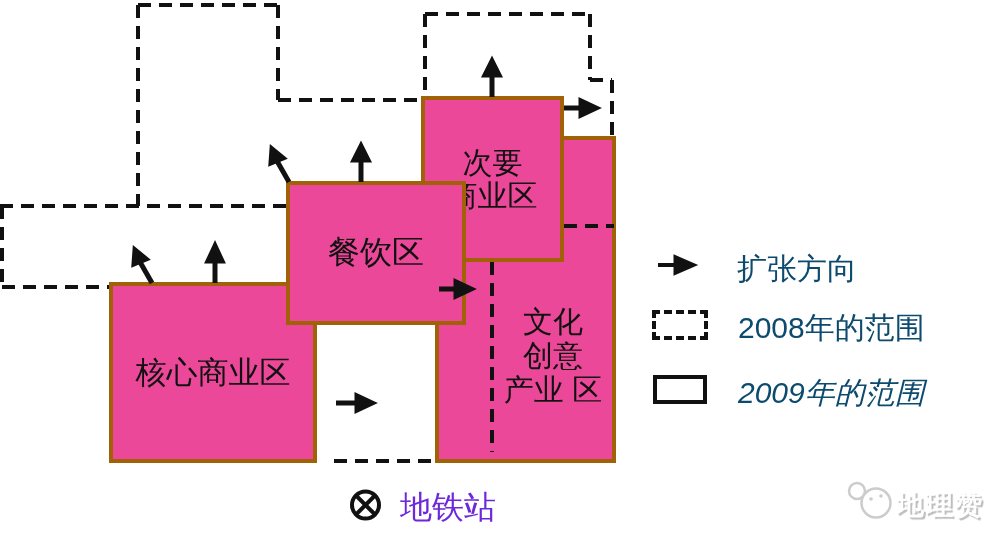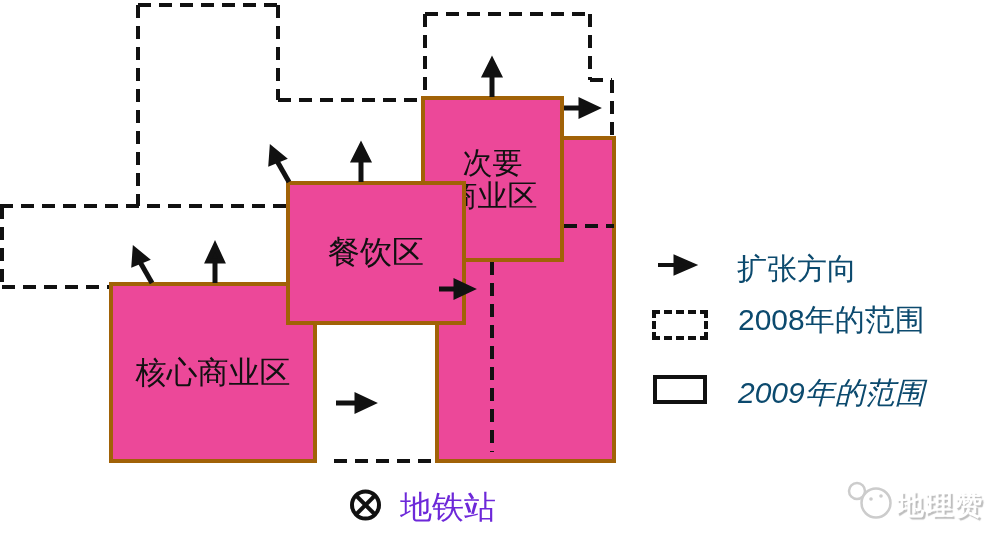--- a/index.html
+++ b/index.html
@@ -17,21 +17,21 @@
   .legend-label{position:absolute;font-size:30px;color:#0c4a6e;white-space:nowrap;}
   .z1{z-index:1}.z2{z-index:2}.z3{z-index:3}.z4{z-index:4}.z5{z-index:5}
   #box-cultural{left:435px;top:136px;width:181px;height:327px;}
   #box-secondary{left:421px;top:96px;width:143px;height:166px;font-size:30px;line-height:33px;}
   #box-core{left:109px;top:282px;width:208px;height:181px;font-size:31px;font-family:Liberation Serif, serif;}
   #box-dining{left:286px;top:181px;width:180px;height:144px;font-size:32px;}
   #label-cultural{left:490px;top:305px;width:126px;font-size:30px;line-height:34px;text-align:center;}
   #legend-rect-2008{left:652px;top:310px;width:56px;height:30px;border:4px dashed #111;box-sizing:border-box;background:#fff;}
   #legend-rect-2009{left:653px;top:375px;width:54px;height:29px;border:4px solid #111;box-sizing:border-box;background:#fff;}
   #legend-label-arrow{left:737px;top:249px;}
-  #legend-label-2008{left:738px;top:300px;}
+  #legend-label-2008{left:738px;top:308px;}
   #legend-label-2009{left:738px;top:373px;font-style:italic;}
   #metro-label{position:absolute;left:400px;top:486px;font-size:32px;color:#6d28d9;}
   #watermark-text{
     position:absolute;left:897px;top:487px;font-size:27px;font-weight:bold;letter-spacing:2px;
     color:#ffffff;text-shadow:2px 2px 1px #bdbdbd;white-space:nowrap;
   }
 </style>
 </head>
 <body>
 
@@ -62,20 +62,23 @@
   <div class="box z3" id="box-secondary">
     <span class="zone-label">次要
 商业区</span>
   </div>
   <div class="box z3" id="box-core">
     <span class="zone-label">核心商业区</span>
   </div>
   <div class="box z3" id="box-dining">
     <span class="zone-label">餐饮区</span>
   </div>
+  <div class="abs zone-label z5" id="label-cultural">文化
+创意
+产业 区</div>
 
   <svg class="layer z4" width="1006" height="542" viewBox="0 0 1006 542">
     <g stroke="#111" stroke-width="5" fill="#111">
 
       <g>
         <line x1="215" y1="283" x2="215" y2="259"></line>
           <polygon points="215,246 208,261 222,261"></polygon>
       </g>
       <g>
         <line x1="152" y1="283" x2="140" y2="262"></line>

